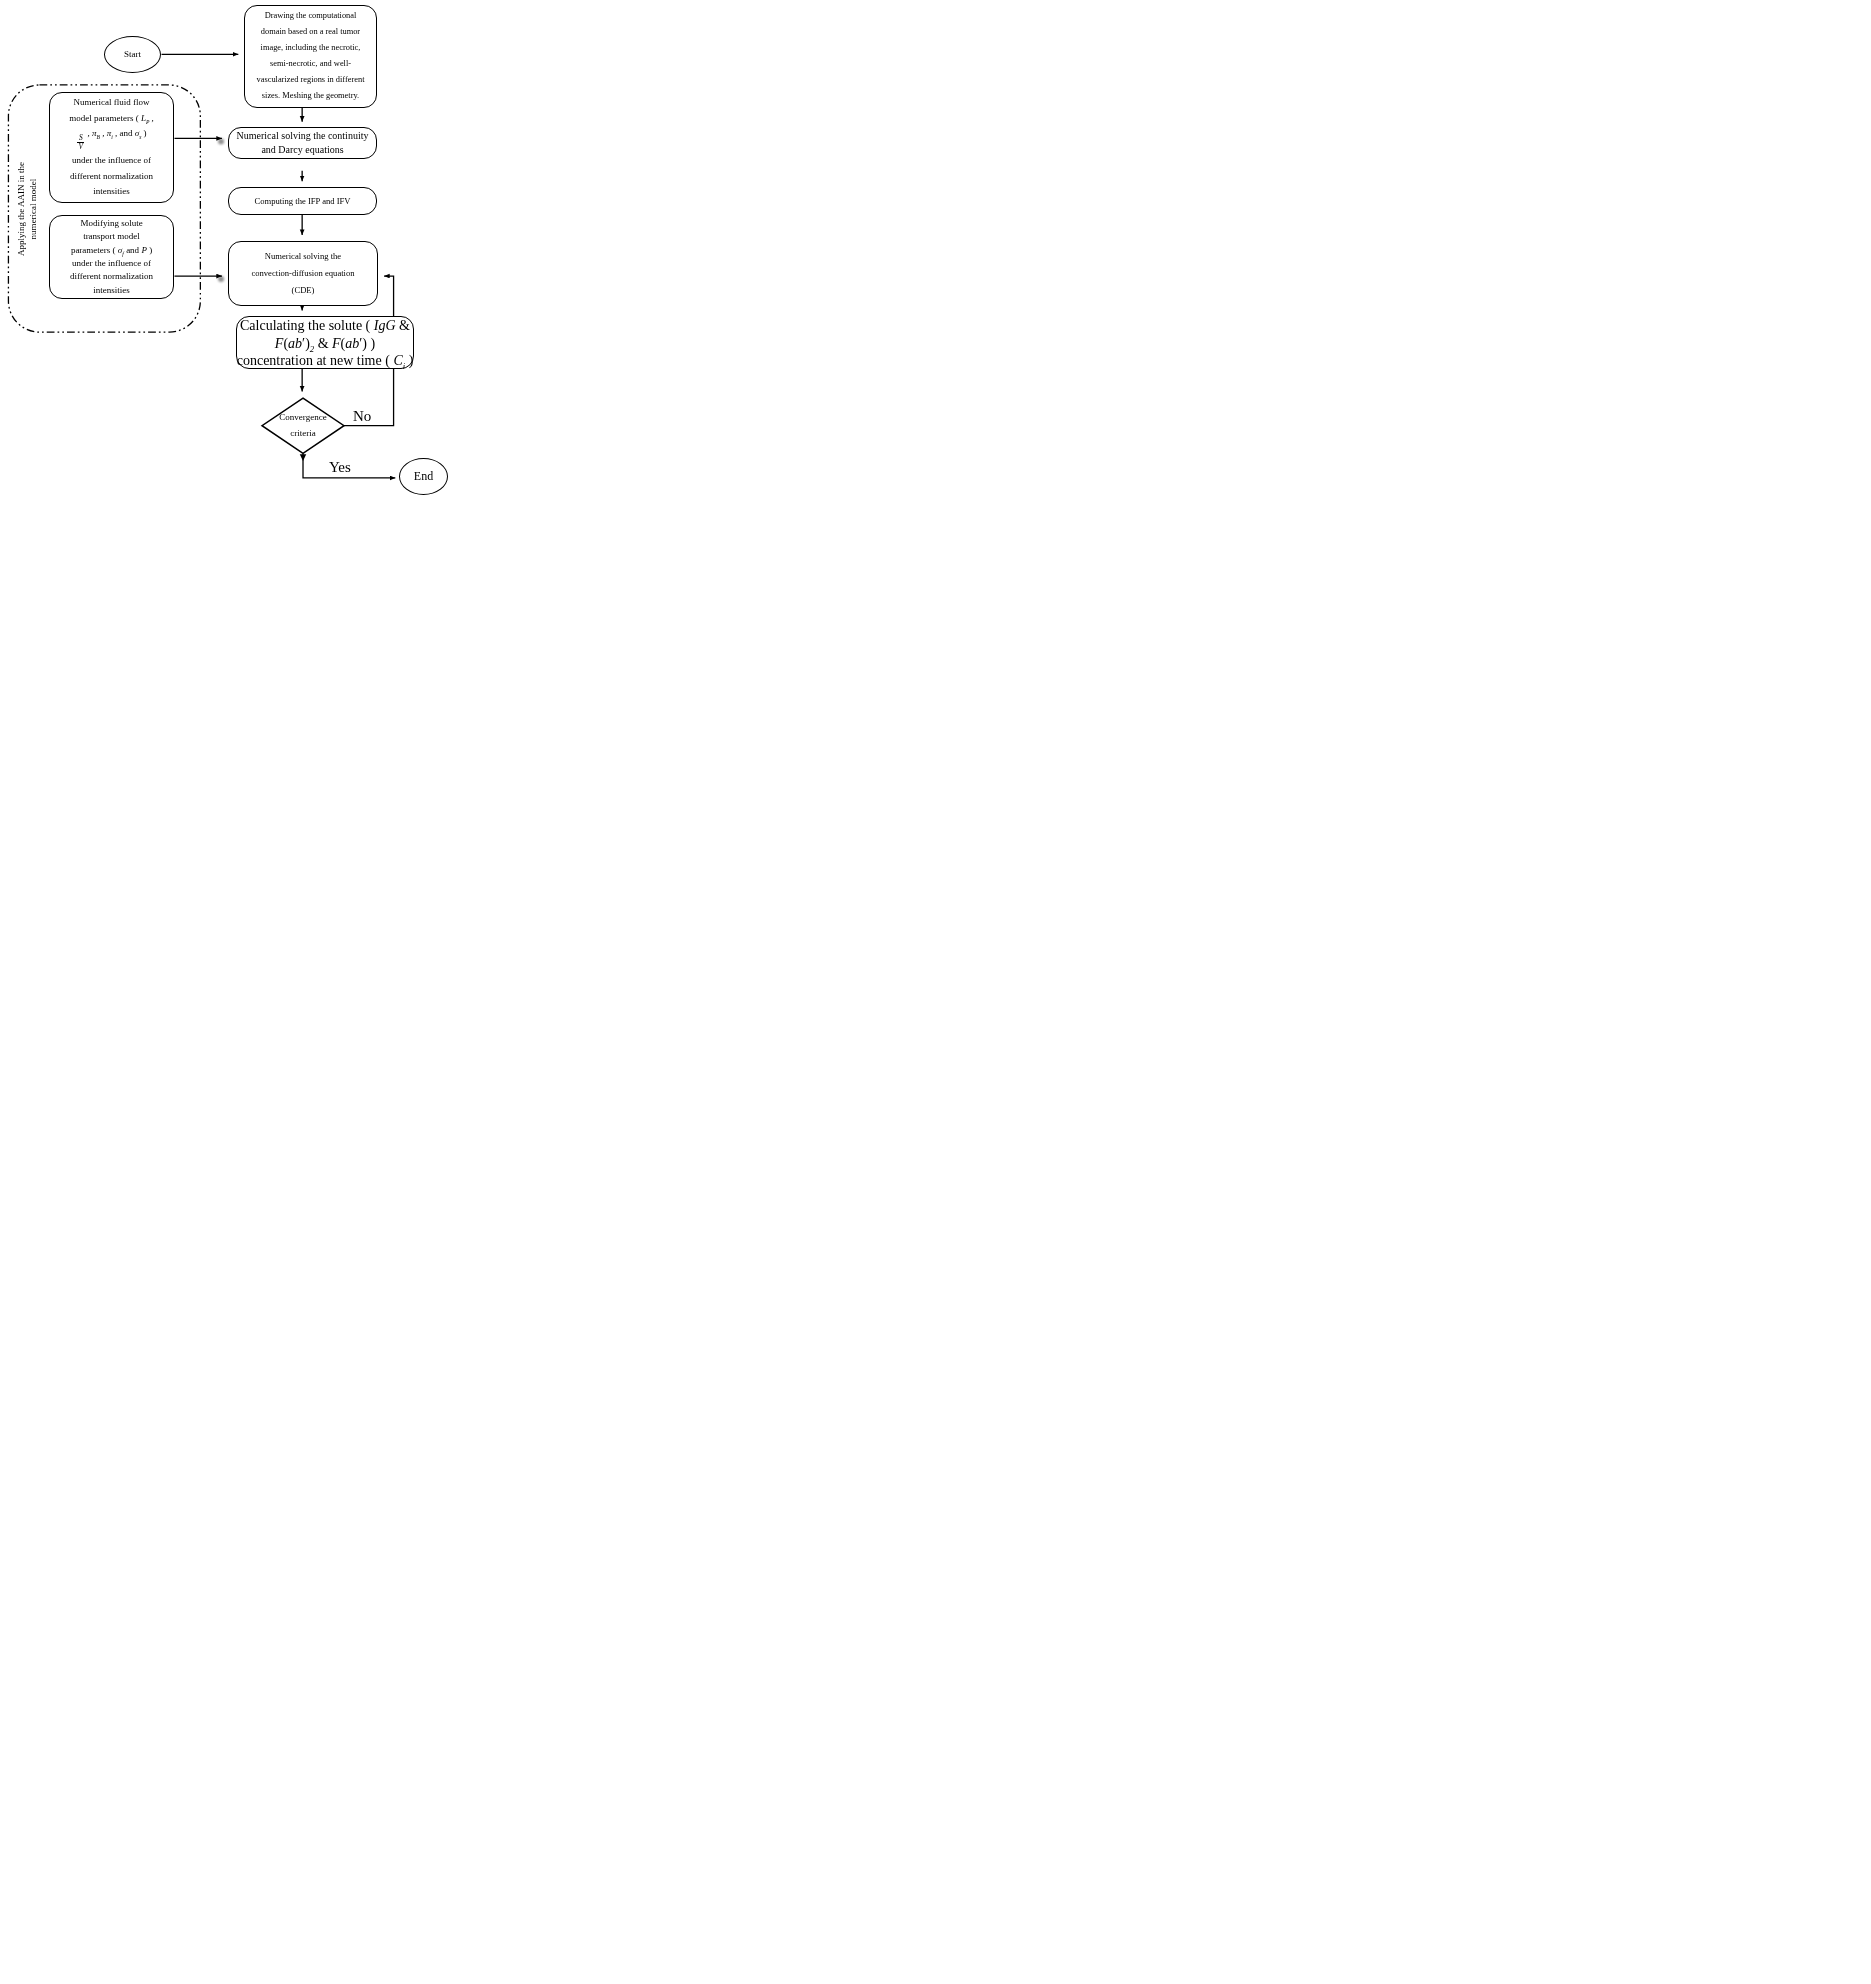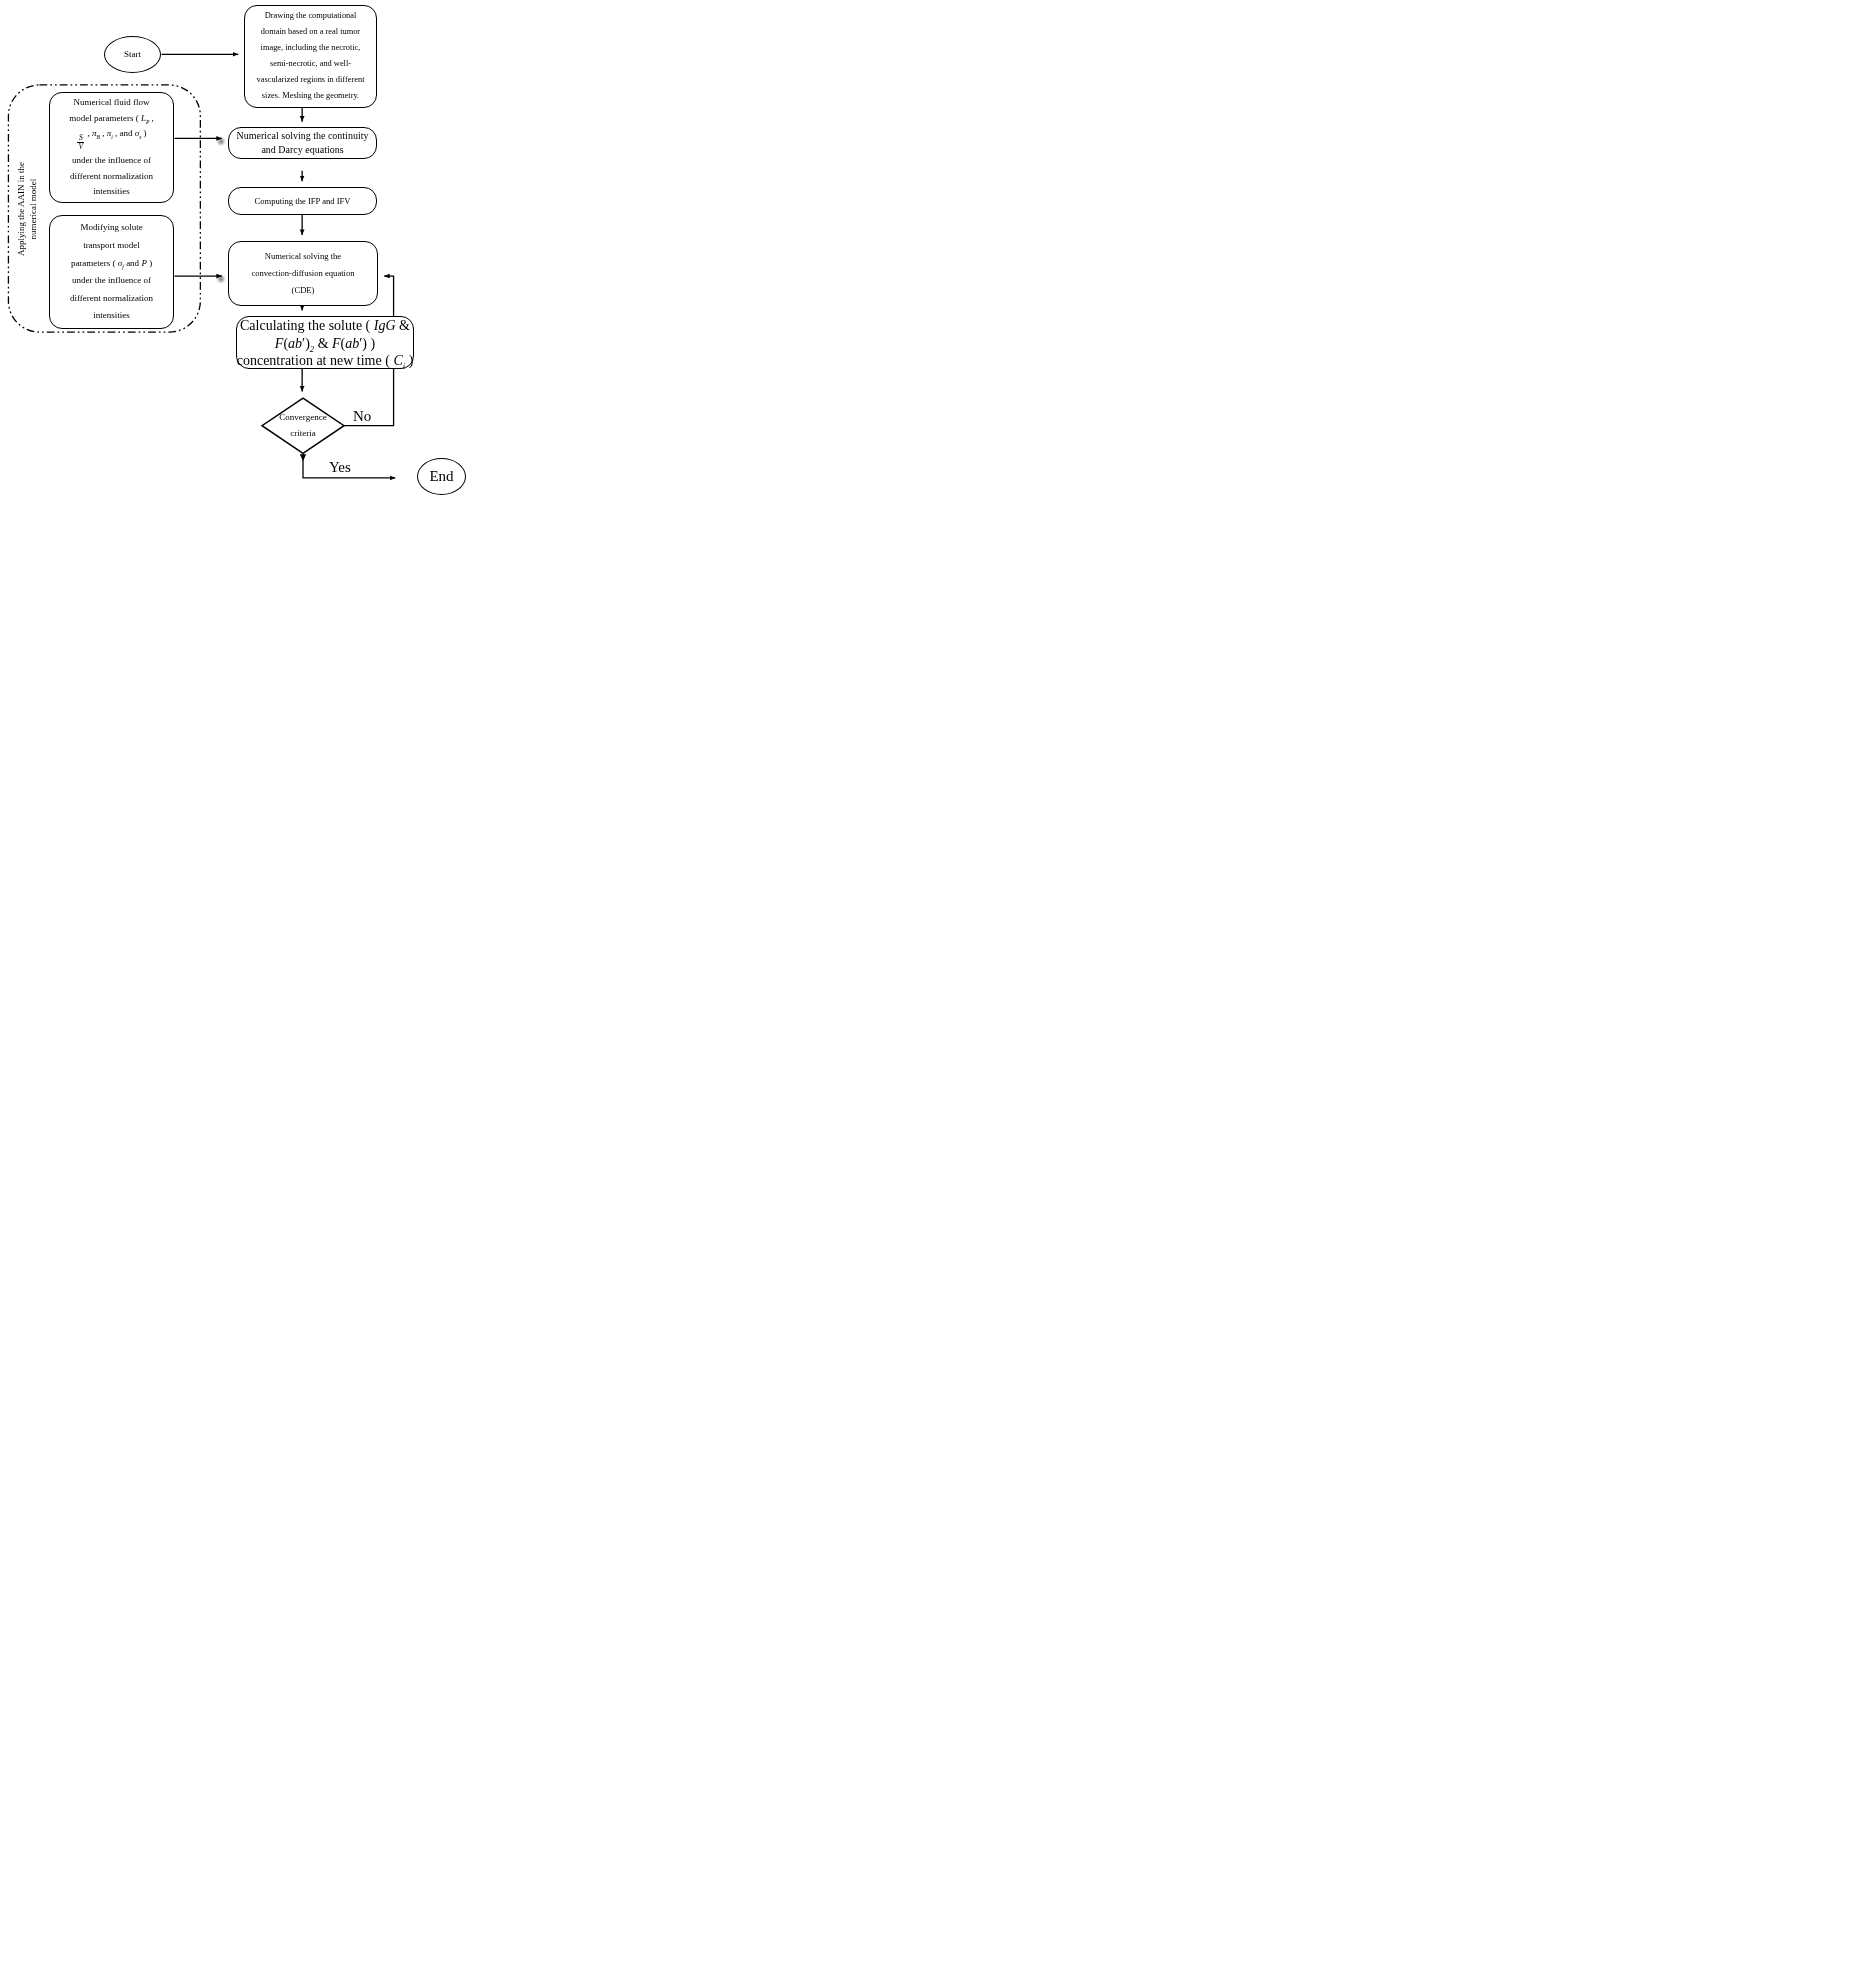--- a/index.html
+++ b/index.html
@@ -18,28 +18,28 @@
   .ellipse{border:1.5px solid #000;border-radius:50%;justify-content:center}
   .tl{white-space:nowrap;line-height:1.25}
   .it{font-style:italic}
   sub{font-size:0.62em;font-style:italic;line-height:0}
   .frac{display:inline-flex;flex-direction:column;align-items:center;font-style:italic;
         vertical-align:-0.5em;line-height:1.05;font-size:0.82em;margin:0 0.9px}
   .fnum{border-bottom:0.9px solid #000;padding:0 1.7px 0.4px}
   .fden{padding-top:0.4px}
 
   #start{left:104px;top:36px;width:57px;height:37px;font-size:9px}
-  #end{left:417px;top:458px;width:49px;height:37px;font-size:15px}
+  #end{left:399px;top:458px;width:49px;height:37px;font-size:12px}
   #top-box{left:244px;top:4.7px;width:133px;height:103px;font-size:8.4px}
   #continuity{left:228px;top:127px;width:149px;height:32px;font-size:10px}
   #ifp{left:228px;top:187px;width:149px;height:28px;font-size:8.6px}
   #cde{left:228px;top:241px;width:150px;height:65px;font-size:8.6px;padding:3.5px 0}
   #calc{left:236px;top:316px;width:178px;height:53px;font-size:14px}
   #fluid-box{left:49px;top:92px;width:125px;height:111px;font-size:9px;border-width:1.5px}
-  #solute-box{left:49px;top:215px;width:125px;height:114px;font-size:9px;border-width:1.5px}
+  #solute-box{left:49px;top:215px;width:125px;height:84px;font-size:9px;border-width:1.5px}
   #diamond-text{left:262px;top:407px;width:82px;height:37px;background:transparent;font-size:9px}
   .edge-label{position:absolute;text-align:left;font-size:15px;background:transparent}
   #no-label{left:353px;top:408px;width:32px}
   #yes-label{left:329px;top:459px;width:32px}
   #side-label{
     position:absolute;left:-98px;top:196px;width:250px;height:26px;
     transform:rotate(-90deg);display:flex;flex-direction:column;align-items:center;
     justify-content:center;text-align:center;font-size:9px;background:transparent;
   }
   #side-label .tl{line-height:1.35}

